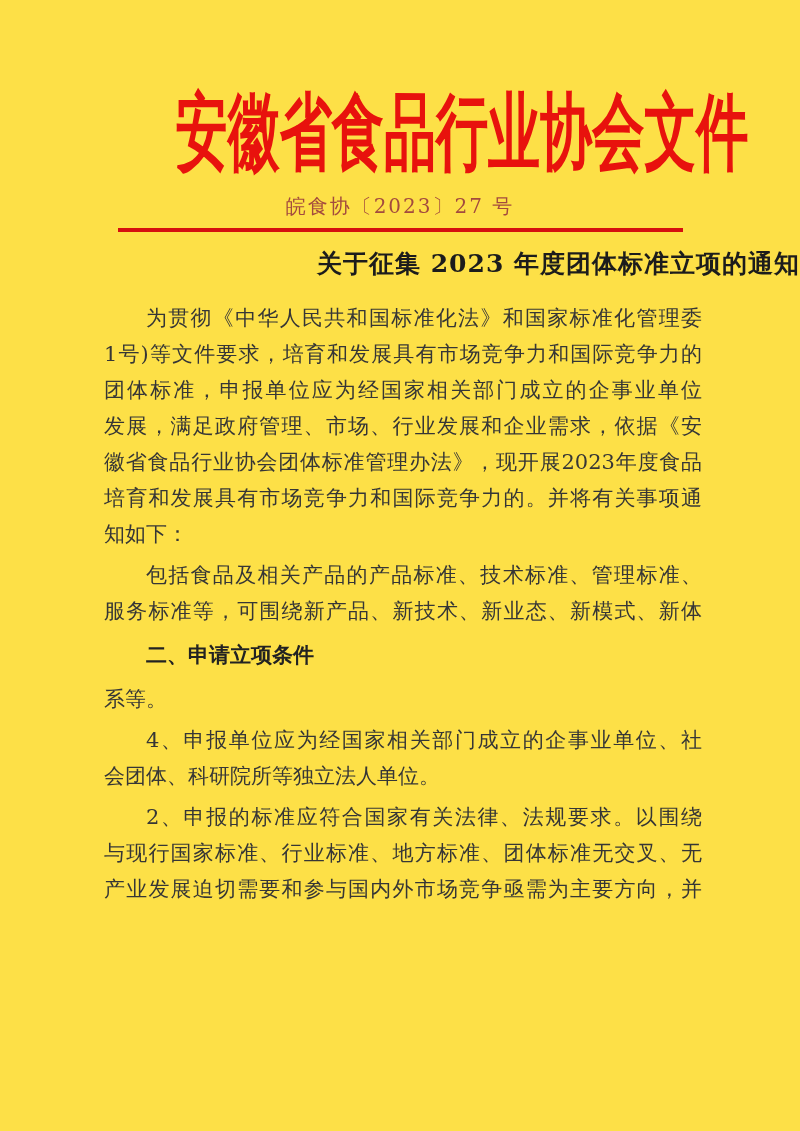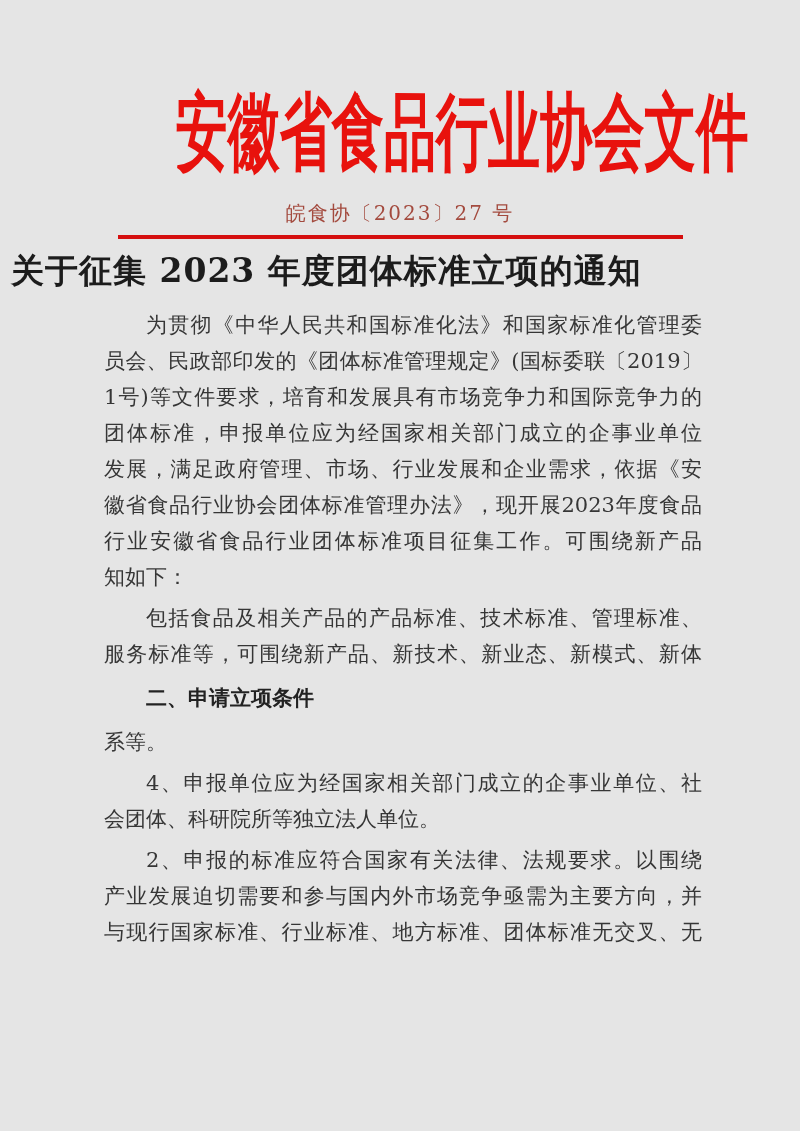--- a/index.html
+++ b/index.html
@@ -6,21 +6,21 @@
   html, body {
     margin: 0;
     padding: 0;
     background: #ffffff;
   }
   .page {
     position: relative;
     width: 800px;
     height: 1131px;
     margin: 0 auto;
-    background: #e5e5e5;
+    background: #fde047;
     overflow: hidden;
     font-family: "DejaVu Serif", "Liberation Serif", serif;
   }
   
   .org-title-wrap {
     margin-top: 88px;
     height: 88px;
     text-align: center;
     white-space: nowrap;
   }
@@ -28,37 +28,37 @@
     display: inline-block;
     font-size: 84px;
     line-height: 88px;
     font-weight: 900;
     transform: scaleX(0.62);
     transform-origin: 50% 50%;
     white-space: nowrap;
   }
   
   .doc-number {
-    margin-top: 25px;
+    margin-top: 18px;
     text-align: center;
     font-size: 20px;
     line-height: 24px;
     letter-spacing: 2px;
   }
   
   .divider {
     width: 565px;
     height: 4px;
     margin: 10px auto 0 auto;
   }
   
   .doc-title {
     margin: 16px 0 0 11px;
-    text-align: left;
-    font-size: 33px;
+    text-align: right;
+    font-size: 25px;
     line-height: 32px;
     font-weight: bold;
     color: #1c1c1c;
     letter-spacing: 1px;
   }
   
   .body-block {
     margin-top: 20px;
     padding: 0 98px 0 104px;
     font-size: 21px;
@@ -98,31 +98,30 @@
   </div>
 
   <div class="doc-number" style="color: rgb(163, 74, 62);">皖食协〔2023〕27 号</div>
 
   <div class="divider" style="background-color: rgb(213, 15, 15);"></div>
 
   <h1 class="doc-title">关于征集 2023 年度团体标准立项的通知</h1>
 
   <div class="body-block">
       <div class="line indent justify pstart">为贯彻《中华人民共和国标准化法》和国家标准化管理委</div>
-      <div class="line justify">员会、民政部印发的《团体标准管理规定》(国标委联〔2019〕</div>
       <div class="line justify">1号)等文件要求，培育和发展具有市场竞争力和国际竞争力的</div>
       <div class="line justify">团体标准，申报单位应为经国家相关部门成立的企事业单位</div>
       <div class="line justify">发展，满足政府管理、市场、行业发展和企业需求，依据《安</div>
       <div class="line justify">徽省食品行业协会团体标准管理办法》，现开展2023年度食品</div>
-      <div class="line justify">行业安徽省食品行业团体标准项目征集工作。可围绕新产品</div>
+      <div class="line justify">培育和发展具有市场竞争力和国际竞争力的。并将有关事项通</div>
       <div class="line">知如下：</div>
       <div class="line indent justify pstart">包括食品及相关产品的产品标准、技术标准、管理标准、</div>
       <div class="line justify">服务标准等，可围绕新产品、新技术、新业态、新模式、新体</div>
       <div class="line heading">二、申请立项条件</div>
       <div class="line">系等。</div>
       <div class="line indent justify pstart">4、申报单位应为经国家相关部门成立的企事业单位、社</div>
       <div class="line">会团体、科研院所等独立法人单位。</div>
       <div class="line indent justify pstart">2、申报的标准应符合国家有关法律、法规要求。以围绕</div>
+      <div class="line justify">与现行国家标准、行业标准、地方标准、团体标准无交叉、无</div>
       <div class="line justify">产业发展迫切需要和参与国内外市场竞争亟需为主要方向，并</div>
-      <div class="line justify">与现行国家标准、行业标准、地方标准、团体标准无交叉、无</div>
     </div>
 
 </div>
 
 </body></html>

